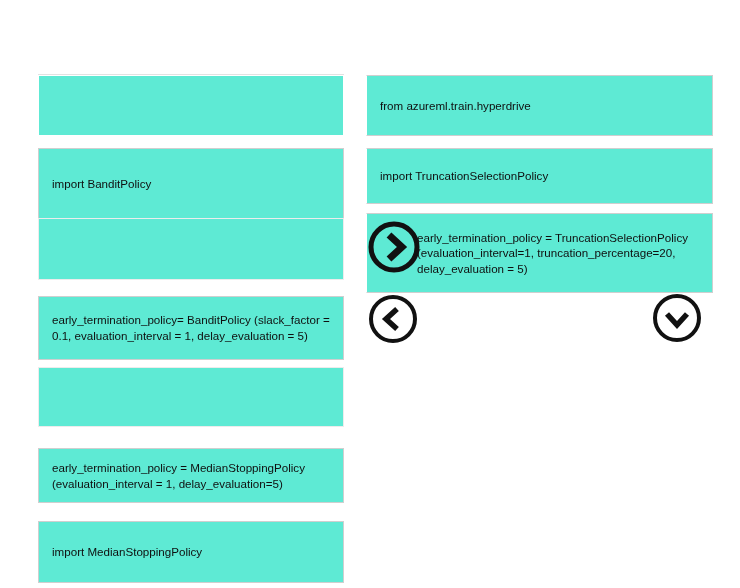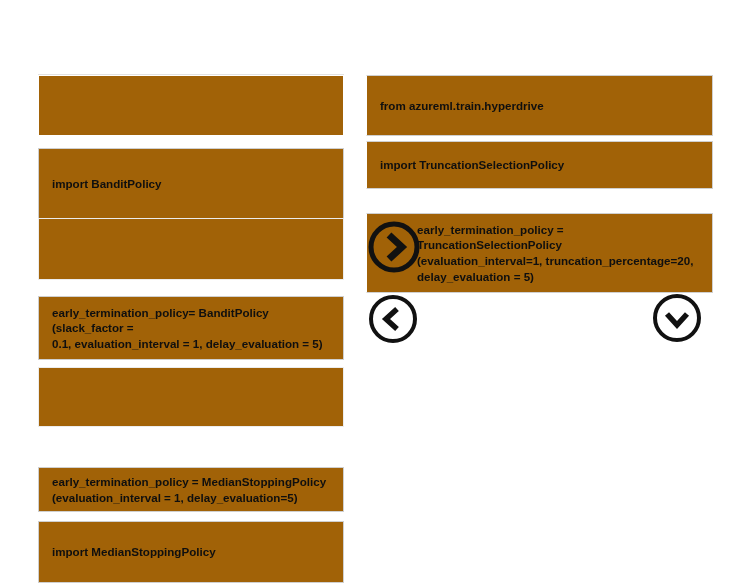--- a/index.html
+++ b/index.html
@@ -43,51 +43,51 @@
     top: 74px;
     width: 306px;
     height: 1px;
     background: #e2e2e2;
   }
 
   
   .tile {
     position: absolute;
     box-sizing: border-box;
-    background: #a16207;
+    background: #5eead4;
     border: 1px solid #cfcfcf;
     display: flex;
     align-items: center;
     font-size: 11.6px;
-    font-weight: bold;
+    font-weight: normal;
     line-height: 1.35;
     color: #0f0f0f;
     padding: 6px 13px;
     white-space: pre-line;
   }
   .tile.empty {
     
   }
 
   
   .left-col .tile { left: 38px; width: 306px; }
 
   #seg-empty-top   { top: 75px;  height: 61px; border-color: #ffffff; border-top-color: #ffffff; }
   #seg-bandit-imp  { top: 148px; height: 72px; }
   #seg-empty-1     { top: 218px; height: 62px; border-color: #ececec; }
   #seg-bandit-pol  { top: 296px; height: 64px; }
   #seg-empty-2     { top: 367px; height: 60px; border-color: #ececec; }
-  #seg-median-pol  { top: 467px; height: 45px; }
+  #seg-median-pol  { top: 448px; height: 55px; }
   #seg-median-imp  { top: 521px; height: 62px; }
 
   
   .right-col .tile { left: 366px; width: 347px; }
 
   #ans-1 { top: 75px;  height: 61px; border-left-color: #ffffff; }
-  #ans-2 { top: 141px; height: 48px; border-left-color: #ffffff; }
+  #ans-2 { top: 148px; height: 56px; border-left-color: #ffffff; }
   #ans-3 { top: 213px; height: 80px; border-left-color: #ffffff; padding-left: 50px; }
 
   
   .chev-btn {
     position: absolute;
     width: 52px;
     height: 52px;
     display: block;
   }
   #btn-move-right { left: 366px; top: 219px; width: 56px; height: 56px; }

